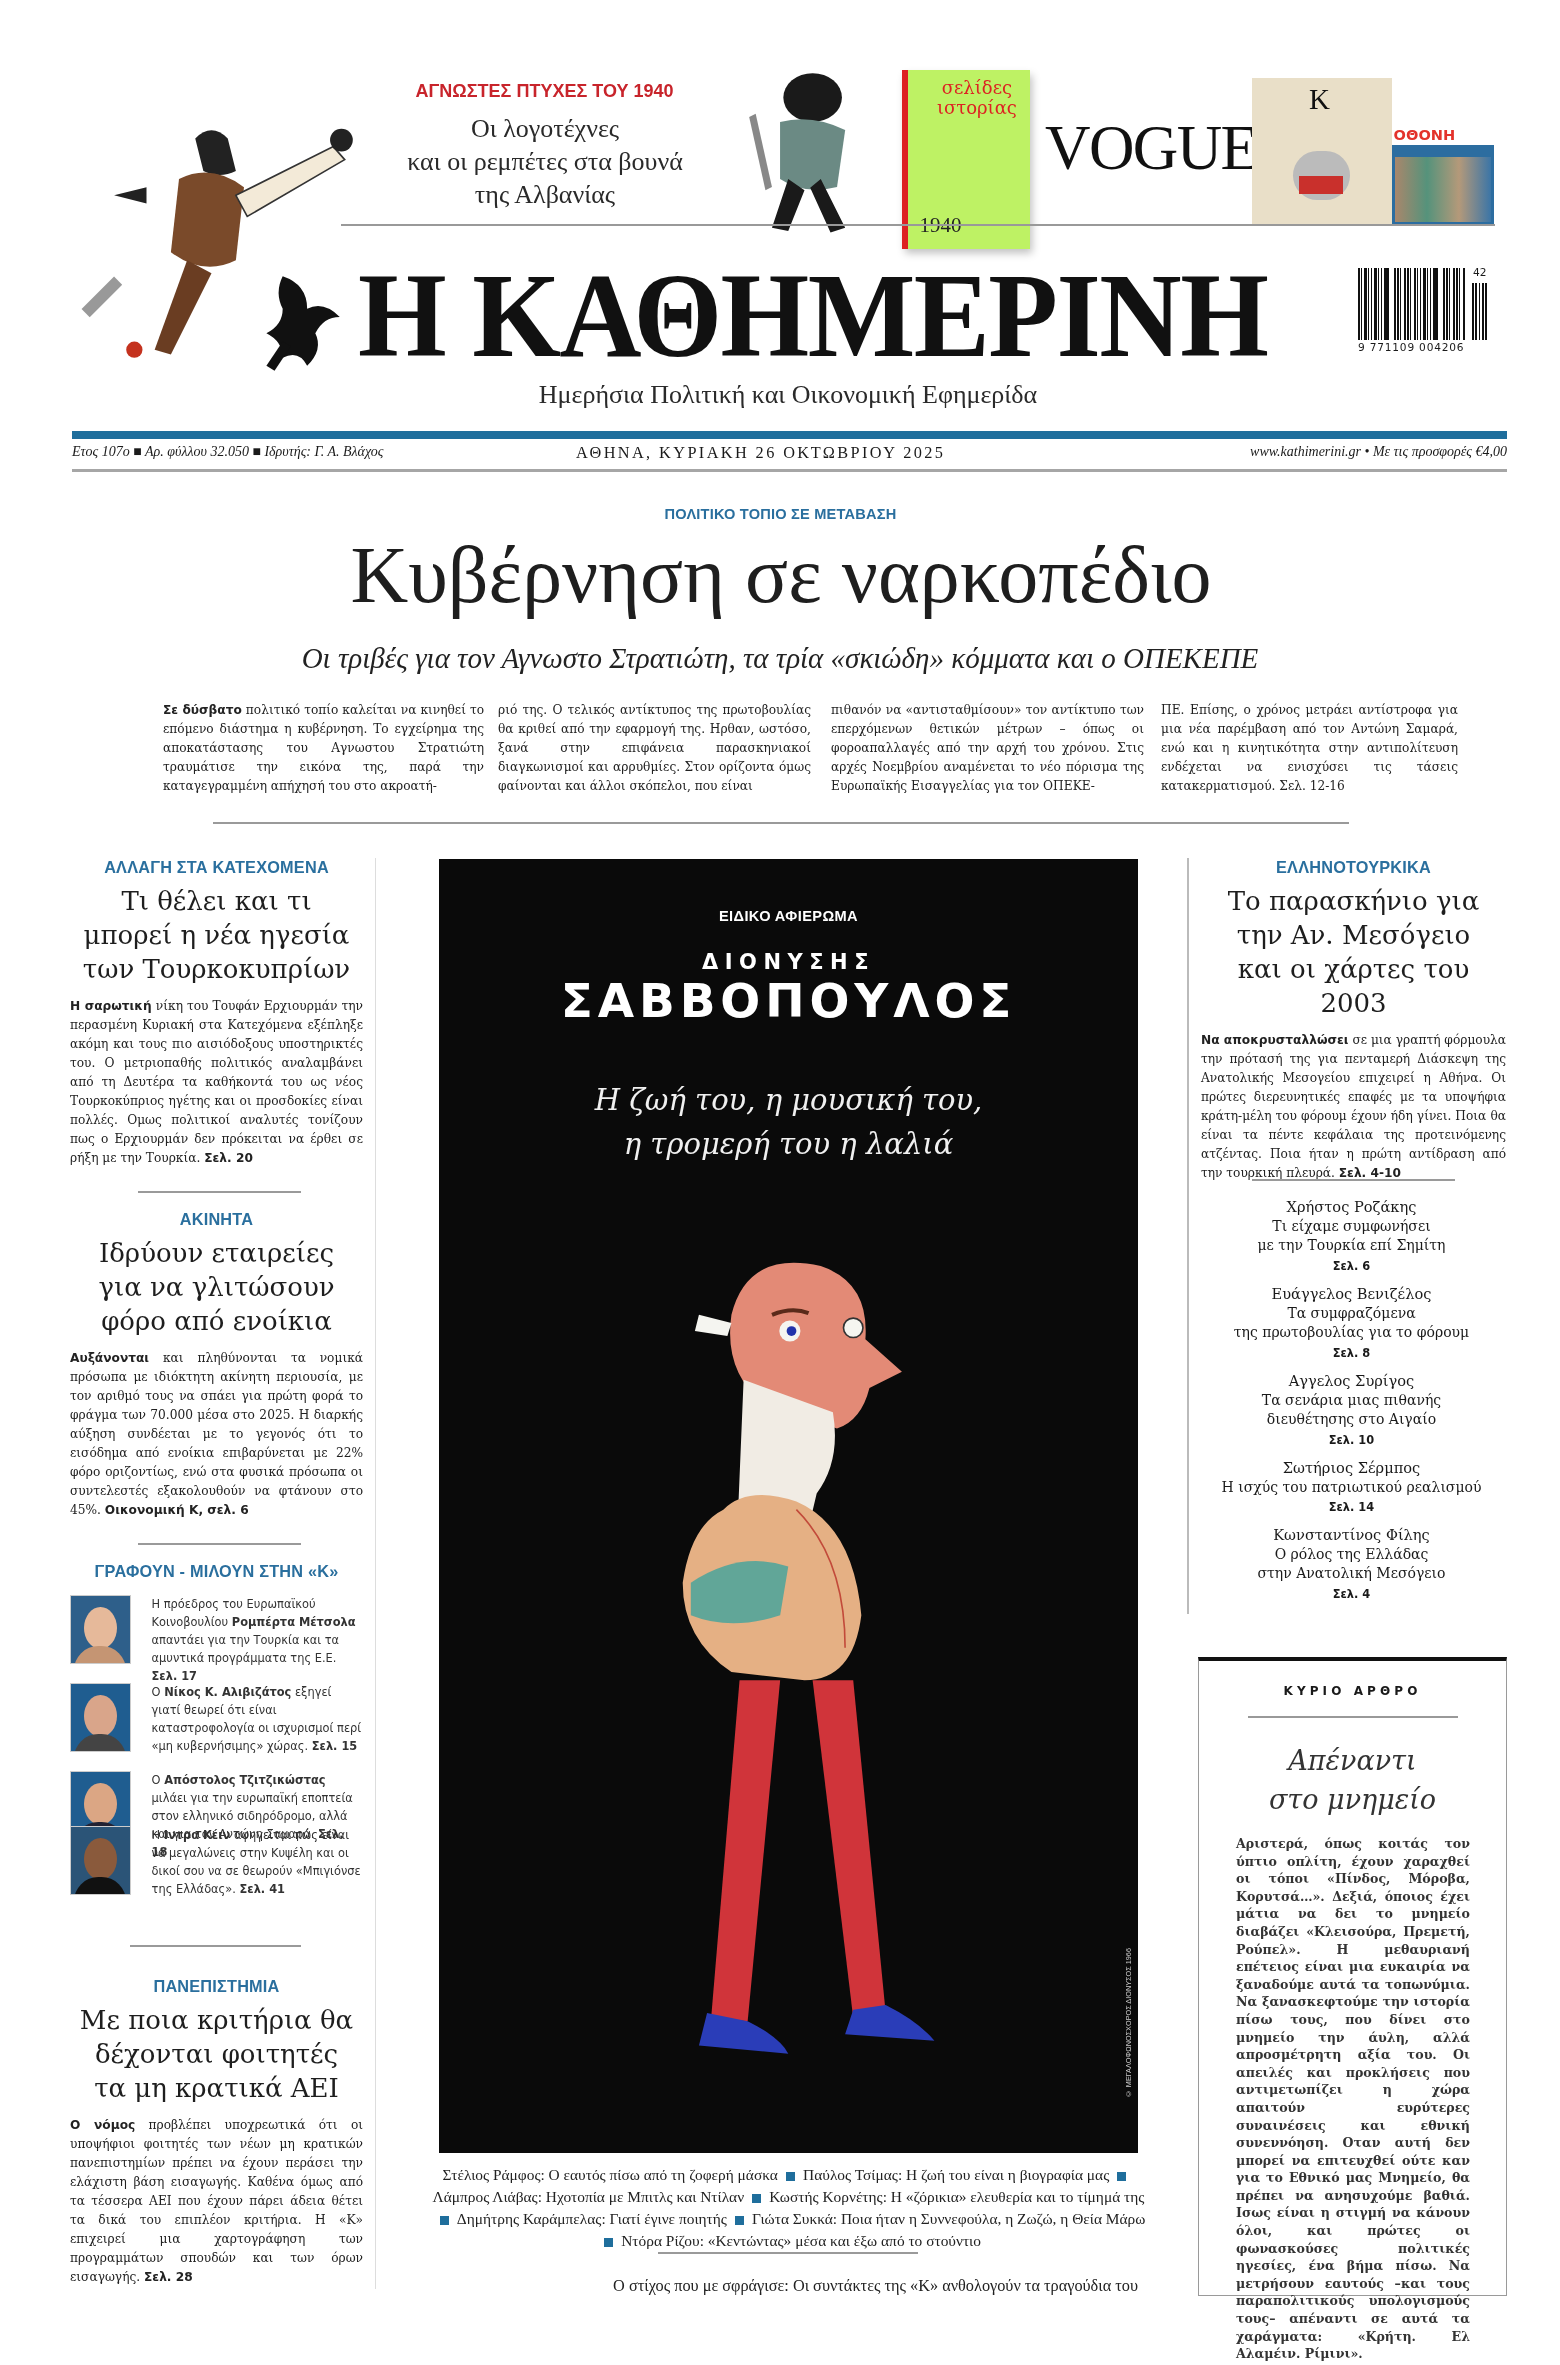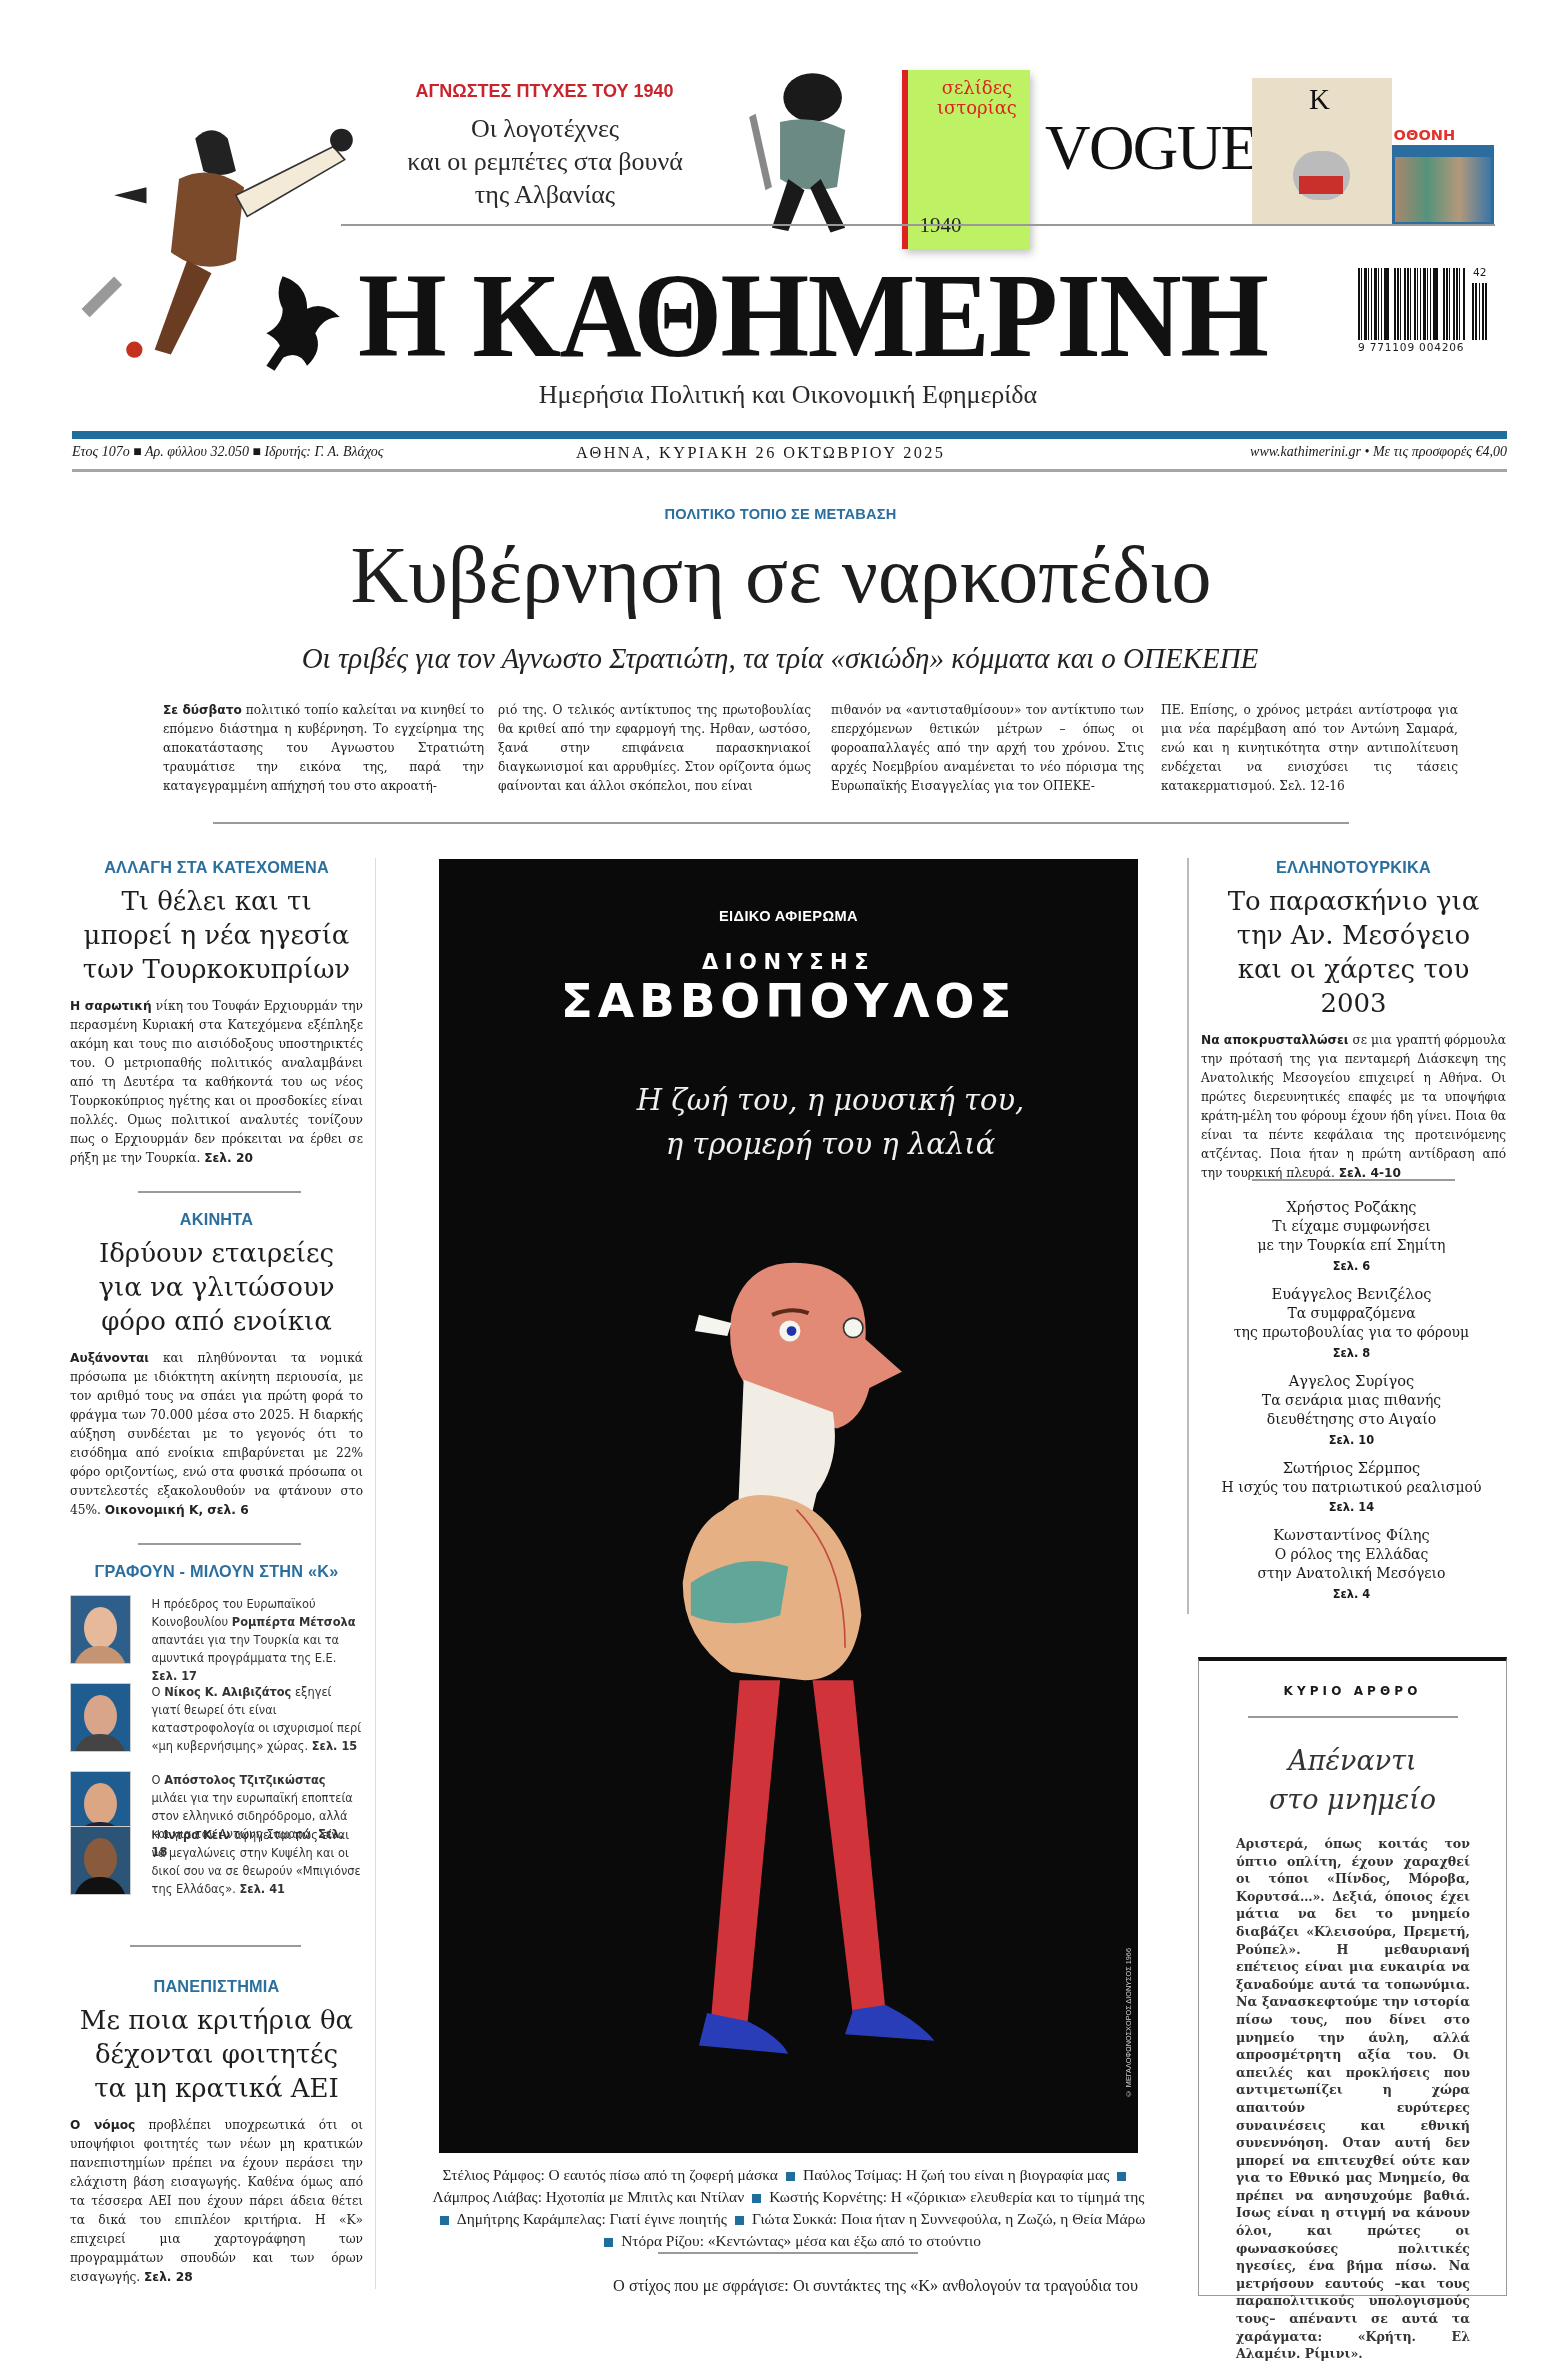--- a/index.html
+++ b/index.html
@@ -38,21 +38,21 @@
   .lead-col { position:absolute; top:701px; width:313px; }
 
   
   .side { position:absolute; width:293px; }
 
   
   #poster { left:439px; top:859px; width:699px; height:1294px; background:#0a0a0a; overflow:hidden; }
   #poster-kicker { left:0; top:49px; width:100%; color:#fff; font-family:"Liberation Sans", sans-serif; font-weight:bold; font-size:14.6px; text-align:center; letter-spacing:0.4px; }
   #poster-name-small { left:0; top:91px; width:100%; text-align:center; color:#fff; font-family:"DejaVu Sans", sans-serif; font-weight:bold; font-size:21px; letter-spacing:6.5px; }
   #poster-name-big { left:0; top:114px; width:100%; text-align:center; color:#fff; font-family:"DejaVu Sans", sans-serif; font-weight:bold; font-size:47px; letter-spacing:4.9px; }
-  #poster-sub { left:0; top:219px; width:100%; text-align:center; color:#f0f0f0; font-family:"DejaVu Serif", serif; font-style:italic; font-size:29px; line-height:44px;padding-left:42px; }
+  #poster-sub { left:0; top:219px; width:100%; text-align:center; color:#f0f0f0; font-family:"DejaVu Serif", serif; font-style:italic; font-size:29px; line-height:44px; }
   #poster-credit { right:4.9px; top:1089px; color:#ccc; font-size:7.3px; font-family:"Liberation Sans", sans-serif; writing-mode:vertical-rl; transform:rotate(180deg); }
 
   #poster-caption { left:431px; top:2164px; width:715px; font-family:"Liberation Serif", serif; font-size:15.4px; line-height:22px; text-align:center; color:#222; }
   .sq { display:inline-block; width:9px; height:9px; background:#1f6e9c; margin:0 8.1px; vertical-align:middle; }
   #caption-rule { left:658px; top:2252px; width:260px; }
   #bottom-line { left:439px; top:2276px; width:699px; text-align:right; font-family:"Liberation Serif", serif; font-size:16.3px; color:#222; }
 
   .opinion { position:absolute; left:1195px; width:313px; text-align:center; font-family:"DejaVu Serif", serif; }
   .op-author { font-size:14.6px; line-height:19.5px; }
   .op-title { font-size:14px; line-height:19.5px; }

